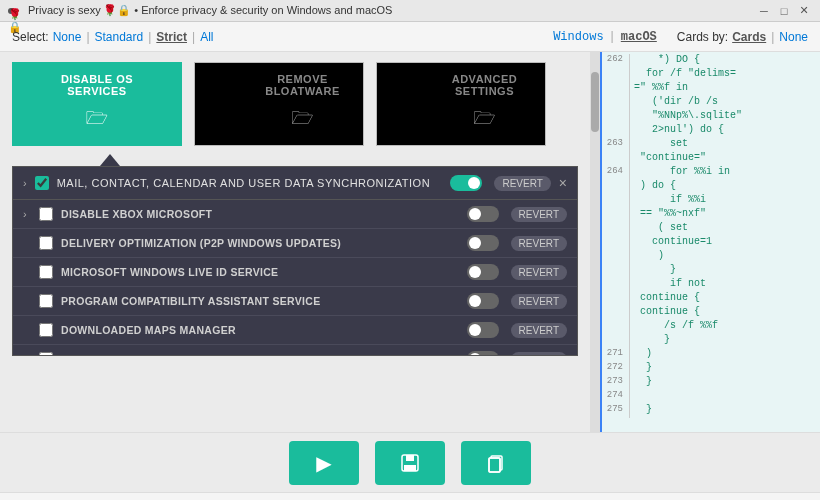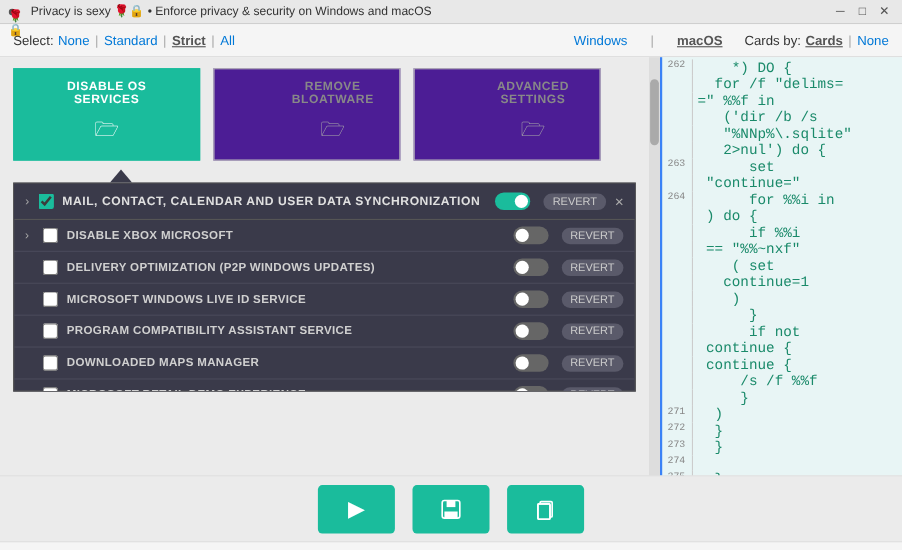--- a/index.html
+++ b/index.html
@@ -86,22 +86,23 @@
       font-weight: 600;
       text-decoration: underline;
     }
     .nav-sep {
       color: #aaa;
       margin: 0 5px;
     }
     .nav-spacer { flex: 1; }
     .nav-os {
       display: flex;
-      gap: 16px;
-      align-items: center;
+      gap: 0;
+      align-items: center;
+      font-family: Liberation Mono, monospace;
     }
     .nav-group-label {
       color: #333;
       font-size: 12px;
       margin-left: 20px;
       margin-right: 4px;
     }
 
     
     .main-area {
@@ -135,21 +136,21 @@
       align-items: center;
       justify-content: center;
       cursor: pointer;
       position: relative;
     }
     .card.active {
       background: #1abc9c;
       border-color: #1abc9c;
     }
     .card.inactive {
-      background: #4c1d95;
+      background: #000000;
       border-color: #bbb;
       padding-left: 47px;
     }
     .card-label {
       font-size: 11px;
       font-weight: 700;
       text-align: center;
       letter-spacing: 0.5px;
       padding: 0 8px;
     }
@@ -196,21 +197,21 @@
     }
     .dropdown-checkbox {
       width: 14px;
       height: 14px;
       margin-right: 8px;
       accent-color: #1abc9c;
     }
     .dropdown-title {
       color: #e0e0e0;
       font-size: 11px;
-      font-weight: 700;
+      font-weight: 400;
       letter-spacing: 0.5px;
       flex: 1;
     }
     .revert-btn {
       background: #5a5a6a;
       color: #ccc;
       border: none;
       border-radius: 10px;
       padding: 2px 8px;
       font-size: 10px;
@@ -331,21 +332,21 @@
       padding-right: 6px;
       color: #888;
       font-size: 9px;
       border-right: 1px solid #ccc;
       margin-right: 4px;
       flex-shrink: 0;
     }
     .line-code {
       color: #1a8a6a;
       white-space: pre;
-      font-size: 13px;
+      font-size: 10px;
     }
 
     
     .action-bar {
       height: 60px;
       background: #ebebeb;
       display: flex;
       align-items: center;
       justify-content: center;
       gap: 16px;

